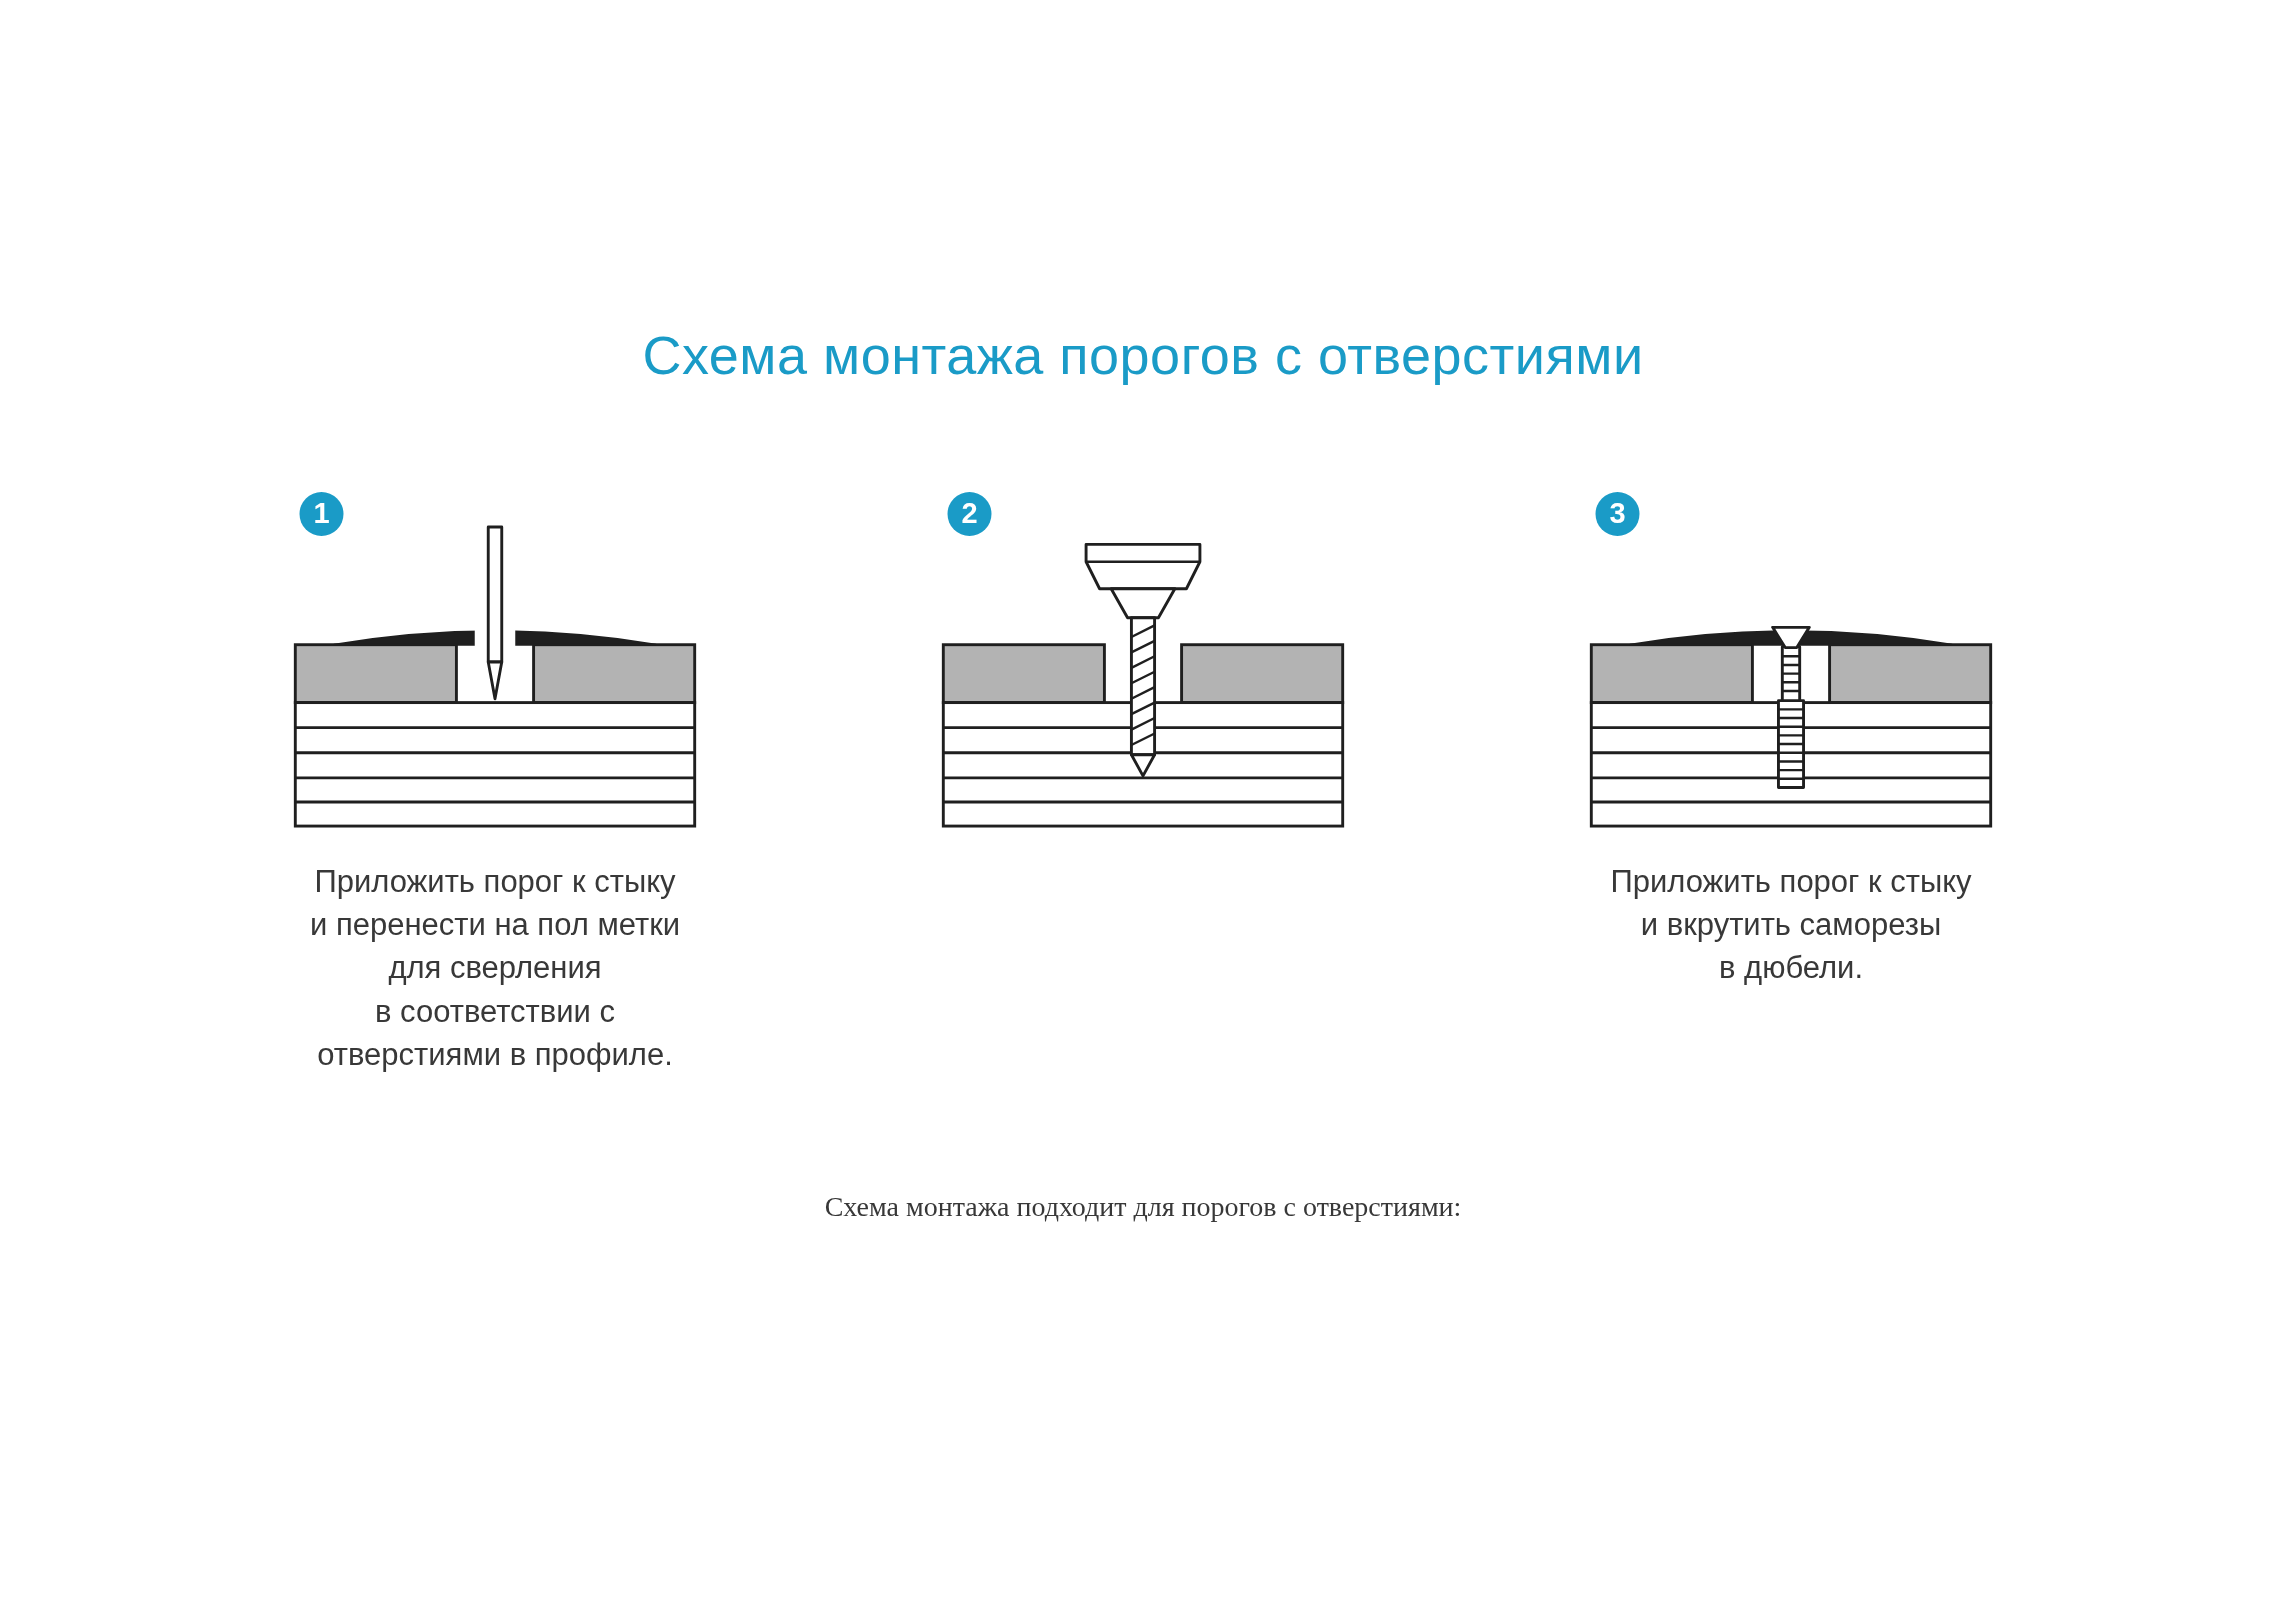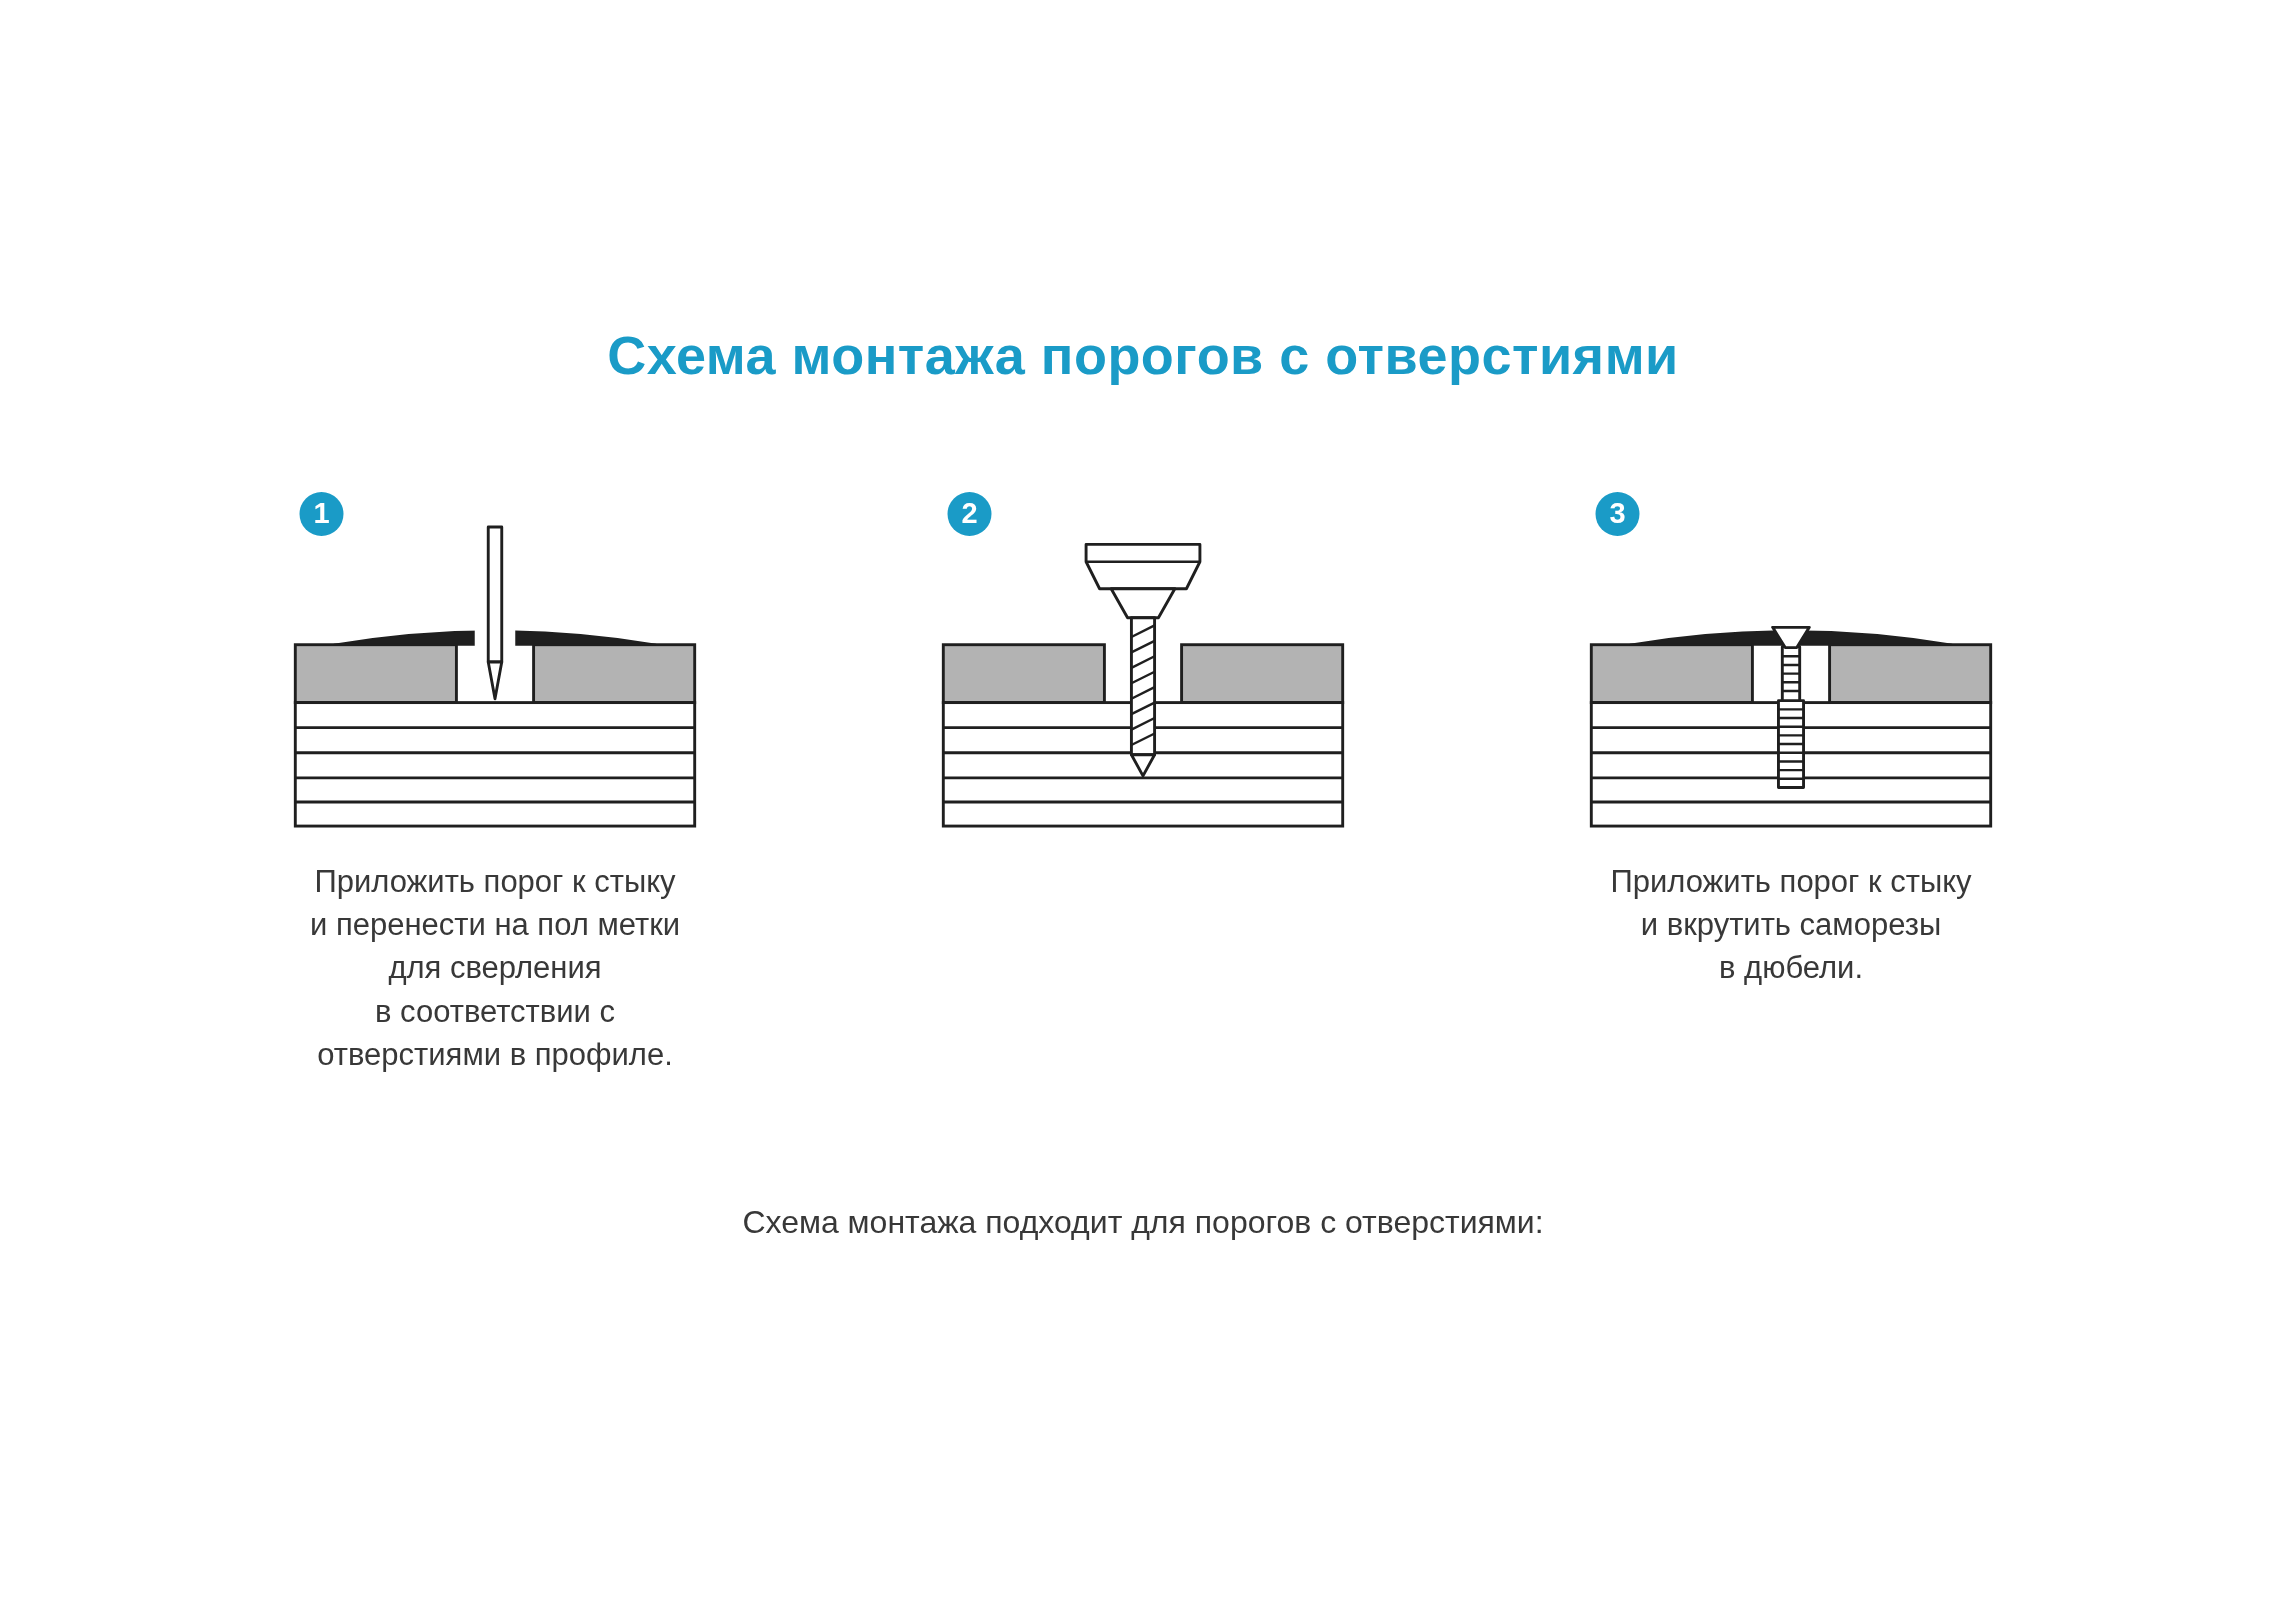--- a/index.html
+++ b/index.html
@@ -12,21 +12,21 @@
     overflow: hidden;
   }
   .title {
     position: absolute;
     top: 324px;
     left: 0;
     width: 100%;
     margin: 0;
     text-align: center;
     font-size: 54px;
-    font-weight: 700;
+    font-weight: 400;
     letter-spacing: 0.5px;
     color: var(--color-accent, #1a9bc7);
   }
   .steps {
     position: absolute;
     top: 488px;
     left: 50%;
     transform: translateX(-50%);
     display: flex;
     gap: 165px;
@@ -64,24 +64,25 @@
     white-space: pre-line;
   }
   .footer {
     position: absolute;
     top: 1182px;
     left: 0;
     width: 100%;
     text-align: center;
   }
   .footer p {
-    margin: 16px;
-    font-size: 32px;
+    margin: 4px;
+    font-size: 28px;
     line-height: 1.5;
     color: var(--color-text, #383838);
+    font-family: Liberation Serif, serif;
   }
   
   .block { fill: var(--color-floor-gray, #b3b3b3); stroke: var(--color-outline, #1f1f1f); stroke-width: 3; }
   .slab  { fill: #ffffff; stroke: var(--color-outline, #1f1f1f); stroke-width: 3; }
   .slab-lines { fill: none; stroke: var(--color-outline, #1f1f1f); stroke-width: 3; }
   .lens { fill: var(--color-outline, #1f1f1f); stroke: var(--color-outline, #1f1f1f); stroke-width: 2; }
   .tool { fill: #ffffff; stroke: var(--color-outline, #1f1f1f); stroke-width: 3; stroke-linejoin: round; }
   .ribs { fill: none; stroke: var(--color-outline, #1f1f1f); stroke-width: 2.5; }
   .mask { fill: #ffffff; stroke: none; }
 </style>

